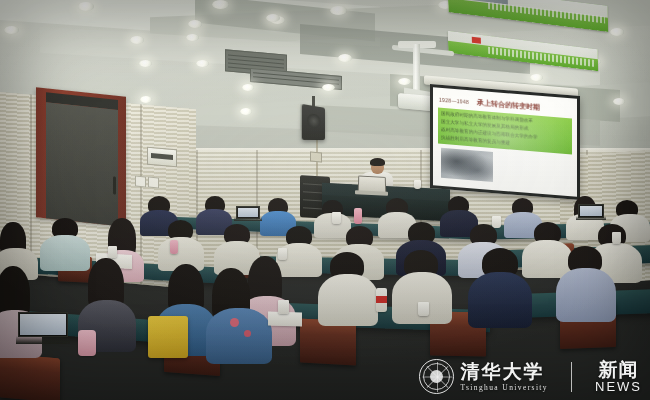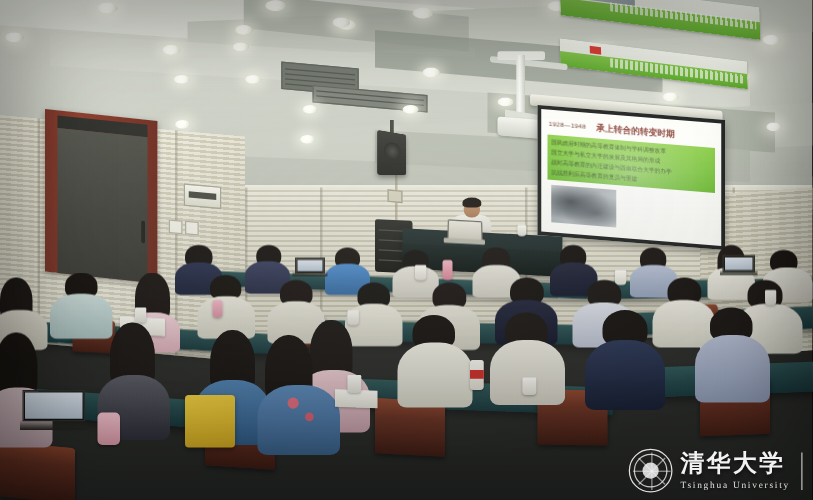--- a/index.html
+++ b/index.html
@@ -276,21 +276,21 @@
   .laptop .scr{position:absolute;left:1px;top:1px;right:1px;bottom:1px;
     background:linear-gradient(180deg,#dfe6ee,#b9c6d4);}
   .laptop .kb{position:absolute;left:-2px;bottom:0;right:-2px;height:26%;
     background:linear-gradient(180deg,#26272300,#24251f);}
   .bag-yellow{position:absolute;background:linear-gradient(170deg,#f0cf3e,#d9ae1f);
     border-radius:3px;box-shadow:0 2px 4px rgba(0,0,0,.35);}
 
   
   .watermark{
     position:absolute;right:8px;bottom:6px;
-    display:flex;align-items:center;gap:9px;
+    display:flex;align-items:center;gap:23px;
     opacity:.94;
     justify-content:flex-end;
   }
   .wm-left{display:flex;align-items:center;gap:6px;}
   .wm-seal{
     width:33px;height:33px;border-radius:50%;
     border:1.4px solid rgba(255,255,255,.92);
     position:relative;flex:0 0 auto;
   }
   .wm-seal::before{
@@ -665,15 +665,19 @@
         <i class="ray" style="transform:rotate(225deg)"></i>
         <i class="ray" style="transform:rotate(270deg)"></i>
         <i class="ray" style="transform:rotate(315deg)"></i>
       </div>
       <div>
         <div class="wm-cn">清华大学</div>
         <div class="wm-en">Tsinghua University</div>
       </div>
     </div>
     <div class="wm-div"></div>
+    <div class="wm-right">
+      <div class="wm-news-cn">新闻</div>
+      <div class="wm-news-en">NEWS</div>
+    </div>
   </div>
 
 </div>
 
 </body></html>

